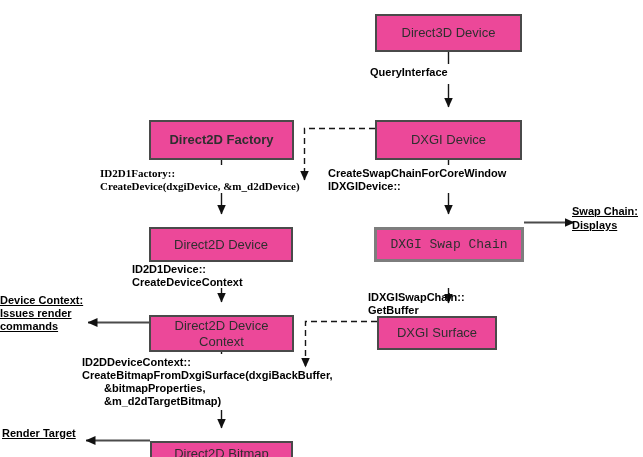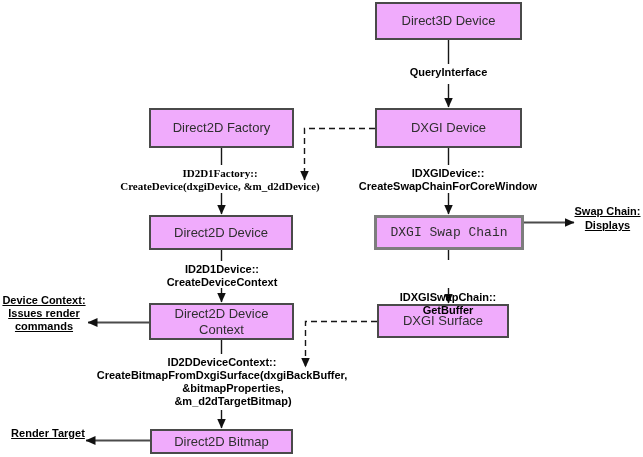--- a/index.html
+++ b/index.html
@@ -8,38 +8,39 @@
     width: 643px;
     height: 457px;
     background: #ffffff;
     font-family: "Liberation Sans", "DejaVu Sans", sans-serif;
     overflow: hidden;
   }
   .wires { position: absolute; left: 0; top: 0; width: 643px; height: 457px; }
   .node {
     position: absolute;
     box-sizing: border-box;
-    background: #f0abfc;
+    background: #ec4899;
     border: 2px solid #4a4a4a;
     display: flex;
     align-items: center;
     justify-content: center;
     text-align: center;
     font-size: 13px;
     color: #2f2f2f;
     line-height: 16px;
     padding: 0 6px;
+    margin-top: 12px;
   }
   .node.heavy { border: 3px solid #7d7d7d; font-family: Liberation Mono, monospace; }
   .edge-label, .annotation {
     position: absolute;
     font-size: 11px;
     font-weight: bold;
     color: #000000;
-    text-align: center;
+    text-align: left;
     line-height: 13px;
     white-space: nowrap;
   }
   .annotation { line-height: 13px; text-decoration: underline; }
   .annotation.sc { line-height: 14px; }
   .indent { margin-left: 22px; }
 </style>
 </head>
 <body>
 
@@ -72,52 +73,52 @@
     </g>
     <g stroke="#161616" stroke-width="1.4" fill="none" stroke-dasharray="6 4">
       <path d="M375 128.5 H 304.5 V 180" marker-end="url(#ah)"></path>
       <path d="M377 321.5 H 305.5 V 367" marker-end="url(#ah)"></path>
     </g>
   </svg>
 
   <div class="node" style="left:375px; top:2px; width:147px; height:38px;">
     <span>Direct3D Device</span>
   </div>
-  <div class="node" style="left:149px; top:108px; width:145px; height:40px;">
+  <div class="node" style="left:149px; top:108px; width:145px; height:40px;font-weight:bold;">
     <span>Direct2D Factory</span>
   </div>
   <div class="node" style="left:375px; top:108px; width:147px; height:40px;">
     <span>DXGI Device</span>
   </div>
   <div class="node" style="left:149px; top:215px; width:144px; height:35px;">
     <span>Direct2D Device</span>
   </div>
   <div class="node heavy" style="left:374px; top:215px; width:150px; height:35px;">
     <span>DXGI Swap Chain</span>
   </div>
   <div class="node" style="left:149px; top:303px; width:145px; height:37px; line-height:16px;align-items:center;">
     <span>Direct2D Device Context</span>
   </div>
-  <div class="node" style="left:377px; top:304px; width:132px; height:34px;">
+  <div class="node" style="left:377px; top:304px; width:120px; height:34px;">
     <span>DXGI Surface</span>
   </div>
   <div class="node" style="left:150px; top:429px; width:143px; height:25px;padding-left:6px;">
     <span>Direct2D Bitmap</span>
   </div>
 
   <div class="edge-label" style="left:370px; top:66px; width:157px;">
     <div>QueryInterface</div>
   </div>
   <div class="edge-label" style="left:100px; top:167px; width:240px;font-family:Liberation Serif, serif;">
     <div>ID2D1Factory::</div>
     <div>CreateDevice(dxgiDevice, &amp;m_d2dDevice)</div>
   </div>
   <div class="edge-label" style="left:328px; top:167px; width:240px;">
+    <div>CreateSwapChainForCoreWindow</div>
     <div>IDXGIDevice::</div>
-    <div>CreateSwapChainForCoreWindow</div>
   </div>
   <div class="edge-label" style="left:132px; top:263px; width:180px;">
     <div>ID2D1Device::</div>
     <div>CreateDeviceContext</div>
   </div>
   <div class="edge-label" style="left:368px; top:262px; width:160px;margin-top:29px;">
     <div>IDXGISwapChain::</div>
     <div>GetBuffer</div>
   </div>
   <div class="edge-label" style="left:82px; top:356px; width:280px;">

